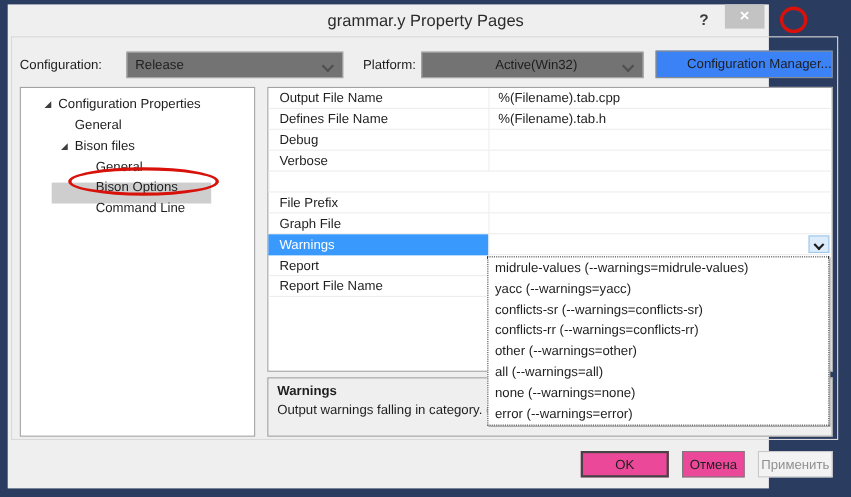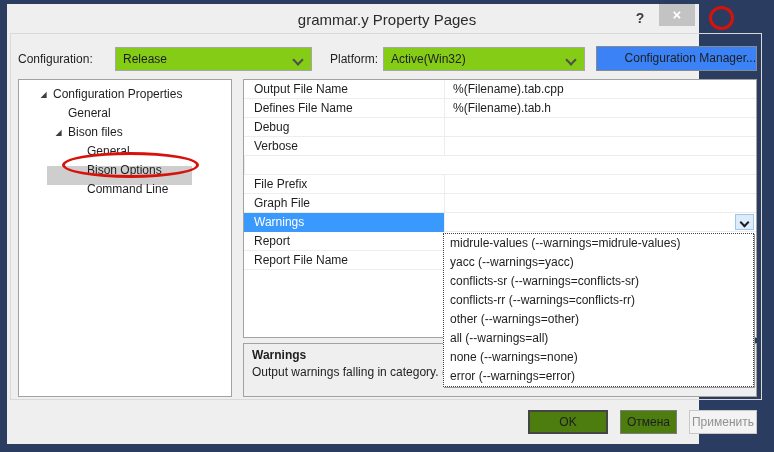--- a/index.html
+++ b/index.html
@@ -16,21 +16,21 @@
 
   
   .title{position:absolute;top:7px;left:0;width:760px;text-align:center;font-size:15px;color:#2b2b2b;}
   .close-btn{position:absolute;top:0;right:4px;width:36px;height:22px;background:#c3c3c3;color:#ffffff;
     text-align:center;line-height:22px;font-size:15px;font-weight:bold;cursor:default;}
   .help-btn{position:absolute;top:4px;right:49px;width:20px;height:20px;text-align:center;line-height:20px;
     font-weight:bold;font-size:14px;color:#3c3c3c;}
 
   
   .lbl{position:absolute;height:24px;line-height:24px;}
-  .combo{position:absolute;height:24px;background:#84cc16;border:1px solid #a6a6a6;box-sizing:border-box;
+  .combo{position:absolute;height:24px;background:#737373;border:1px solid #a6a6a6;box-sizing:border-box;
     line-height:22px;padding-left:7px;}
   .chev{position:absolute;right:9px;top:8px;width:6px;height:6px;border-right:2px solid #4f4f4f;
     border-bottom:2px solid #4f4f4f;transform:rotate(45deg);}
   .cm-btn{position:absolute;left:589px;top:42px;width:161px;height:25px;border:1px solid #8a8a8a;
     background:#3b82f6;text-align:right;line-height:23px;box-sizing:border-box;}
 
   
   .tree{position:absolute;left:11px;top:75px;width:214px;height:318px;background:#ffffff;
     border:1px solid #a2a2a2;box-sizing:border-box;padding-top:5px;}
   .tree-row{height:19px;line-height:19px;display:flex;align-items:center;position:relative;z-index:2;white-space:nowrap;}
@@ -58,21 +58,21 @@
     border:1px dotted #3f3f3f;box-sizing:border-box;z-index:40;box-shadow:1px 1px 0 #9a9a9a;}
   .dd-item{height:19px;line-height:19px;padding-left:6px;white-space:nowrap;}
 
   
   .desc{position:absolute;left:236px;top:339px;width:514px;height:54px;border:1px solid #a2a2a2;
     background:#efefef;box-sizing:border-box;padding:4px 8px;}
   .desc-title{font-weight:bold;margin-bottom:3px;}
   .desc-text{white-space:nowrap;overflow:hidden;}
 
   
-  .btn{position:absolute;top:406px;height:24px;box-sizing:border-box;text-align:center;background:#4d7c0f;}
+  .btn{position:absolute;top:406px;height:24px;box-sizing:border-box;text-align:center;background:#ec4899;}
   .btn.default{left:521px;width:80px;border:2px solid #454545;line-height:20px;}
   .btn.normal{left:613px;width:57px;border:1px solid #7c7c7c;line-height:22px;}
   .btn.disabled{left:682px;width:68px;border:1px solid #c8c8c8;line-height:22px;color:#919191;background:#f3f3f3;}
 
   
   .ann{position:absolute;border:3px solid #d8120b;border-radius:50%;box-sizing:border-box;z-index:50;}
   .ann-help{left:702px;top:2px;width:25px;height:24px;}
   .ann-bison{left:55px;top:148px;width:137px;height:26px;}
 </style>
 </head>
@@ -85,21 +85,21 @@
   <div class="title">grammar.y Property Pages</div>
   <div class="help-btn">?</div>
   <div class="close-btn">×</div>
 
   <div class="lbl" style="left:11px;top:43px;">Configuration:</div>
   <div class="combo" style="left:108px;top:43px;width:197px;">
     <span>Release</span>
     <span class="chev"></span>
   </div>
   <div class="lbl" style="left:323px;top:43px;">Platform:</div>
-  <div class="combo" style="left:376px;top:43px;width:202px;">
+  <div class="combo" style="left:376px;top:43px;width:202px;text-align:center;">
     <span>Active(Win32)</span>
     <span class="chev"></span>
   </div>
   <div class="cm-btn">Configuration Manager...</div>
 
   <div class="tree">
     <div class="tree-sel"></div>
     <div class="tree-row d0">
       <span class="expander">◢</span>
       <span>Configuration Properties</span>

